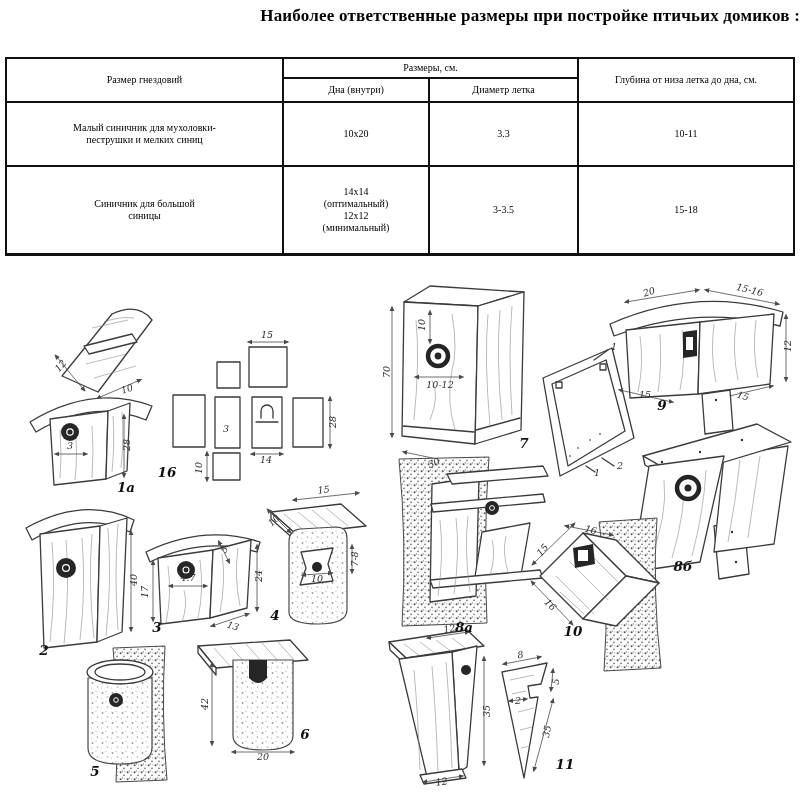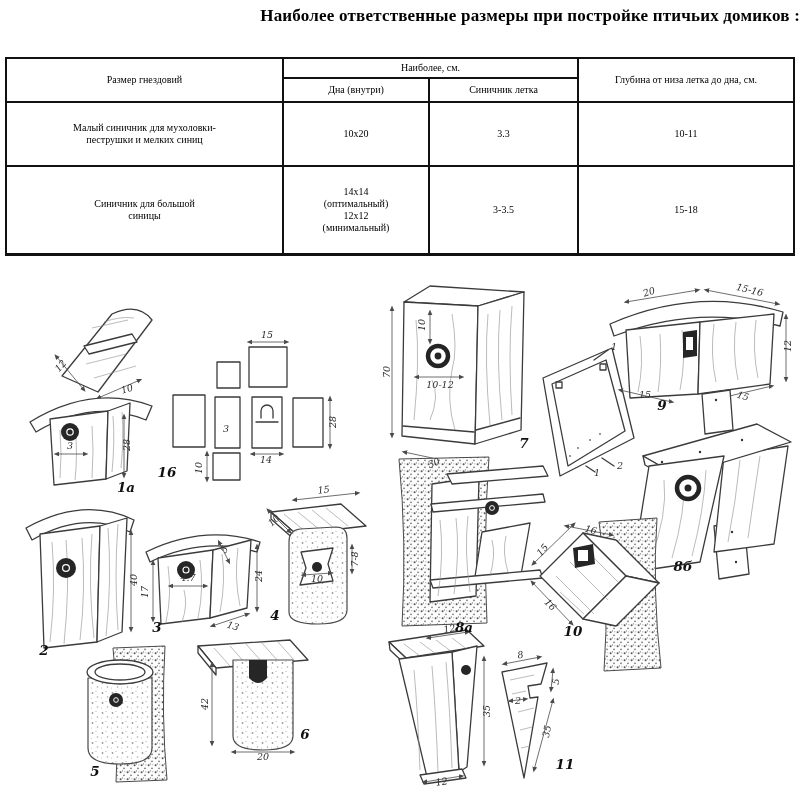--- a/index.html
+++ b/index.html
@@ -36,26 +36,26 @@
   <table class="dims">
     <colgroup>
         <col style="width:277px">
         <col style="width:146px">
         <col style="width:149px">
         <col style="width:216px">
       </colgroup>
     <tbody>
       <tr class="h1">
         <td rowspan="2">Размер гнездовий</td>
-        <td colspan="2">Наиболее, см.</td>
+        <td colspan="2">Размеры, см.</td>
         <td rowspan="2">Глубина от низа летка до дна, см.</td>
       </tr>
       <tr class="h2">
         <td>Дна (внутри)</td>
-        <td>Синичник летка</td>
+        <td>Диаметр летка</td>
       </tr>
       <tr class="r1">
         <td>
             <div class="w1">Малый синичник для мухоловки-пеструшки и мелких синиц</div>
           </td>
         <td>10x20</td>
         <td>3.3</td>
         <td>10-11</td>
       </tr>
       <tr class="r2">

